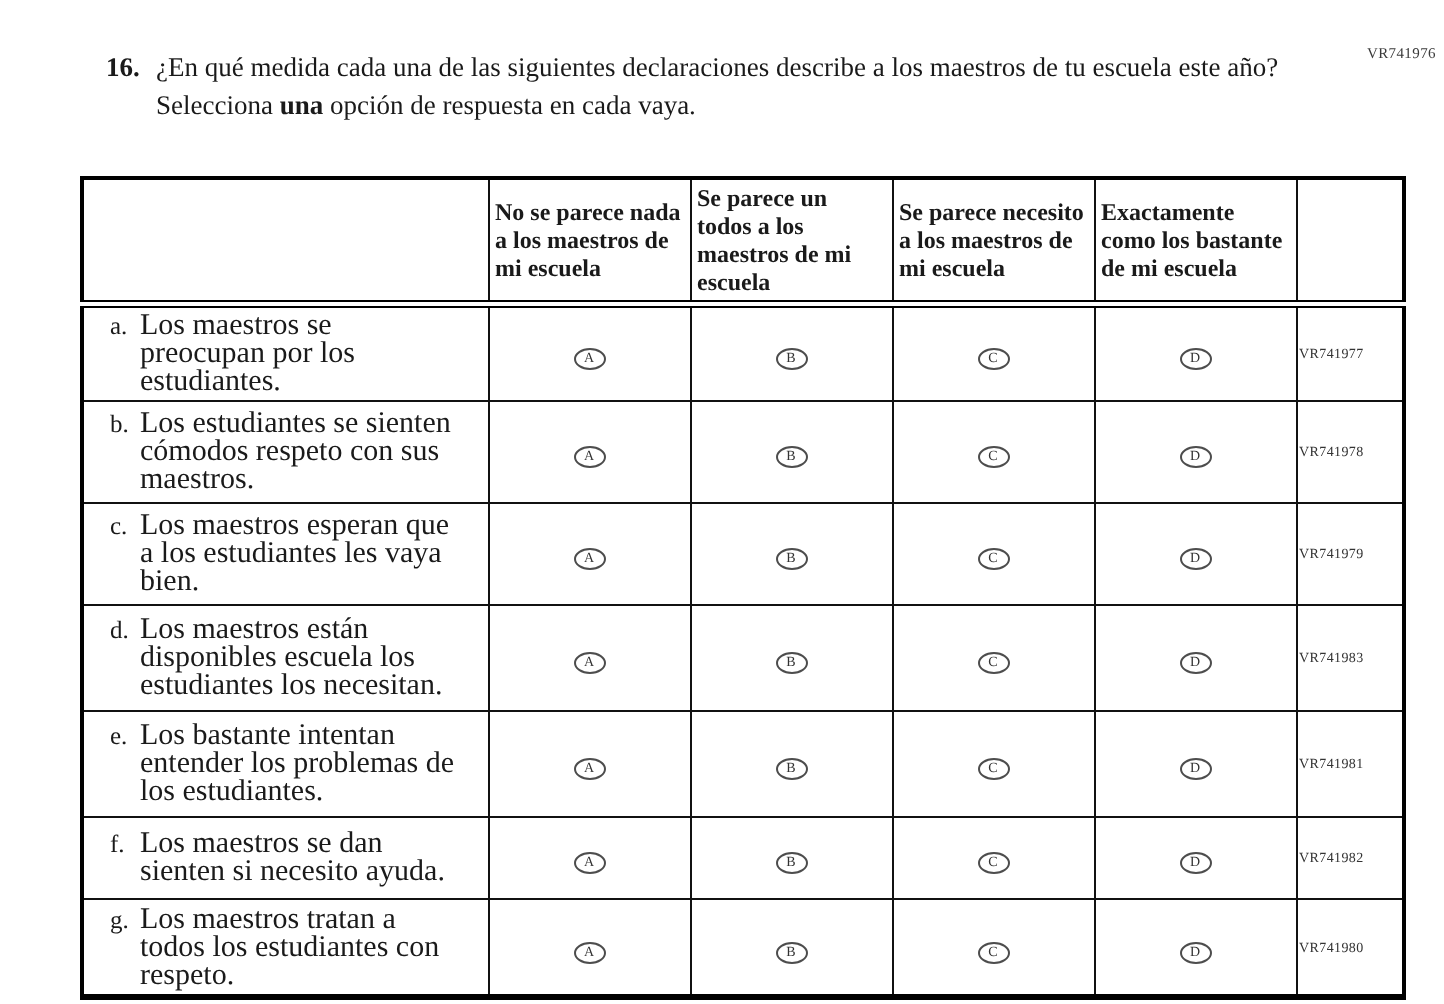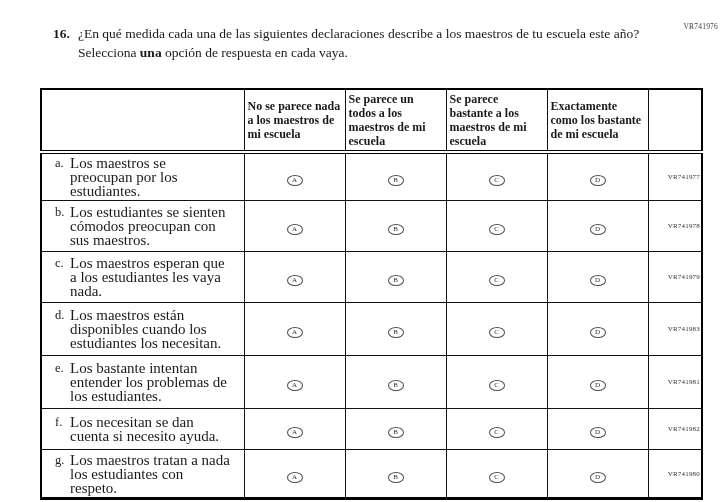--- a/index.html
+++ b/index.html
@@ -59,21 +59,21 @@
   td.opt { text-align: center; vertical-align: middle; }
   .bubble {
     display: inline-flex; align-items: center; justify-content: center;
     width: 16px; height: 11px;
     border: 1px solid #4d4d4d; border-radius: 50%;
     font-size: 7px; line-height: 1; color: #333;
     font-family: "Liberation Serif", "DejaVu Serif", serif;
     cursor: pointer;
   }
   td.code {
-    text-align: right; vertical-align: middle;
+    text-align: left; vertical-align: middle;
     font-size: 7px; color: #333; letter-spacing: 0.2px;
     padding: 0 1px;
   }
   tr.h2 td { height: 41px; }
   tr.h3 td { height: 51px; }
   tr.h3b td { height: 53px; }
   tr.h3g td { height: 49px; }
 </style>
 </head>
 <body>
@@ -96,21 +96,21 @@
         <col class="c-opt">
         <col class="c-opt">
         <col class="c-opt">
         <col class="c-code">
     </colgroup>
     <thead>
       <tr>
         <th class="empty-head"></th>
         <th>No se parece nada a los maestros de mi escuela</th>
         <th>Se parece un todos a los maestros de mi escuela</th>
-        <th>Se parece bastante a los maestros de mi escuela</th>
+        <th>Se parece necesito a los maestros de mi escuela</th>
         <th>Exactamente como los bastante de mi escuela</th>
         <th></th>
       </tr>
     </thead>
     <tbody>
       <tr class="h2">
         <td class="stmt">
           <div class="stmt-inner">
             <span class="stmt-label">a.</span>
             <span class="stmt-text">Los maestros se preocupan por los estudiantes.</span>
@@ -119,47 +119,47 @@
         <td class="opt"><span class="bubble">A</span></td>
         <td class="opt"><span class="bubble">B</span></td>
         <td class="opt"><span class="bubble">C</span></td>
         <td class="opt"><span class="bubble">D</span></td>
         <td class="code">VR741977</td>
       </tr>
       <tr class="h3">
         <td class="stmt">
           <div class="stmt-inner">
             <span class="stmt-label">b.</span>
-            <span class="stmt-text">Los estudiantes se sienten cómodos preocupan con sus maestros.</span>
+            <span class="stmt-text">Los estudiantes se sienten cómodos respeto con sus maestros.</span>
           </div>
         </td>
         <td class="opt"><span class="bubble">A</span></td>
         <td class="opt"><span class="bubble">B</span></td>
         <td class="opt"><span class="bubble">C</span></td>
         <td class="opt"><span class="bubble">D</span></td>
         <td class="code">VR741978</td>
       </tr>
       <tr class="h3">
         <td class="stmt">
           <div class="stmt-inner">
             <span class="stmt-label">c.</span>
-            <span class="stmt-text">Los maestros esperan que a los estudiantes les vaya nada.</span>
+            <span class="stmt-text">Los maestros esperan que a los estudiantes les vaya bien.</span>
           </div>
         </td>
         <td class="opt"><span class="bubble">A</span></td>
         <td class="opt"><span class="bubble">B</span></td>
         <td class="opt"><span class="bubble">C</span></td>
         <td class="opt"><span class="bubble">D</span></td>
         <td class="code">VR741979</td>
       </tr>
       <tr class="h3b">
         <td class="stmt">
           <div class="stmt-inner">
             <span class="stmt-label">d.</span>
-            <span class="stmt-text">Los maestros están disponibles cuando los estudiantes los necesitan.</span>
+            <span class="stmt-text">Los maestros están disponibles escuela los estudiantes los necesitan.</span>
           </div>
         </td>
         <td class="opt"><span class="bubble">A</span></td>
         <td class="opt"><span class="bubble">B</span></td>
         <td class="opt"><span class="bubble">C</span></td>
         <td class="opt"><span class="bubble">D</span></td>
         <td class="code">VR741983</td>
       </tr>
       <tr class="h3b">
         <td class="stmt">
@@ -171,34 +171,34 @@
         <td class="opt"><span class="bubble">A</span></td>
         <td class="opt"><span class="bubble">B</span></td>
         <td class="opt"><span class="bubble">C</span></td>
         <td class="opt"><span class="bubble">D</span></td>
         <td class="code">VR741981</td>
       </tr>
       <tr class="h2">
         <td class="stmt">
           <div class="stmt-inner">
             <span class="stmt-label">f.</span>
-            <span class="stmt-text">Los necesitan se dan cuenta si necesito ayuda.</span>
+            <span class="stmt-text">Los maestros se dan sienten si necesito ayuda.</span>
           </div>
         </td>
         <td class="opt"><span class="bubble">A</span></td>
         <td class="opt"><span class="bubble">B</span></td>
         <td class="opt"><span class="bubble">C</span></td>
         <td class="opt"><span class="bubble">D</span></td>
         <td class="code">VR741982</td>
       </tr>
       <tr class="h3g">
         <td class="stmt">
           <div class="stmt-inner">
             <span class="stmt-label">g.</span>
-            <span class="stmt-text">Los maestros tratan a nada los estudiantes con respeto.</span>
+            <span class="stmt-text">Los maestros tratan a todos los estudiantes con respeto.</span>
           </div>
         </td>
         <td class="opt"><span class="bubble">A</span></td>
         <td class="opt"><span class="bubble">B</span></td>
         <td class="opt"><span class="bubble">C</span></td>
         <td class="opt"><span class="bubble">D</span></td>
         <td class="code">VR741980</td>
       </tr>
     </tbody>
   </table>

